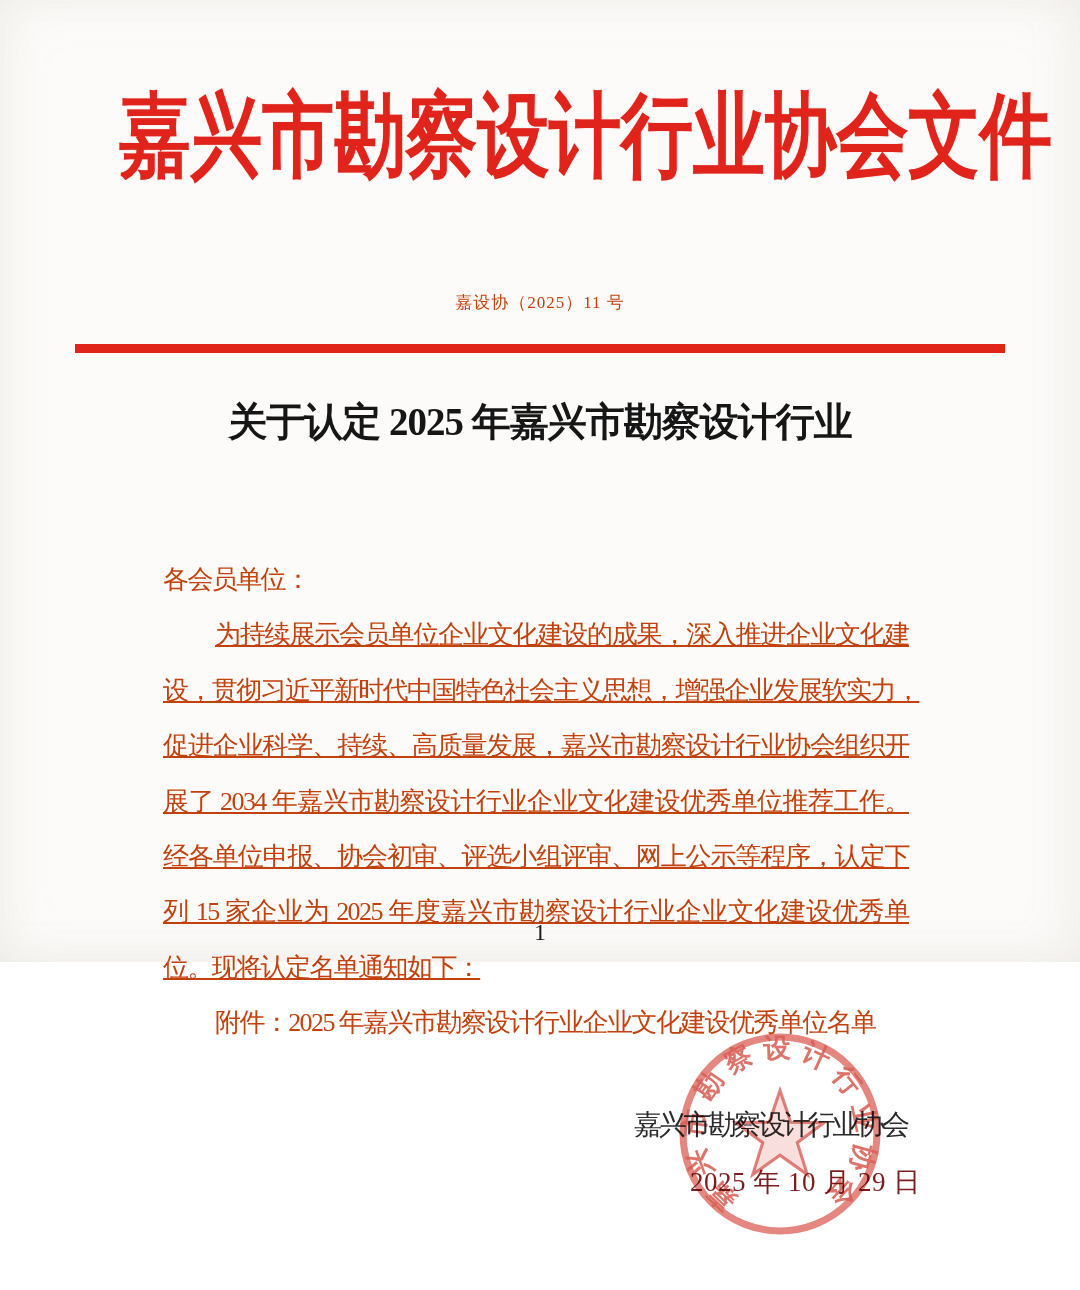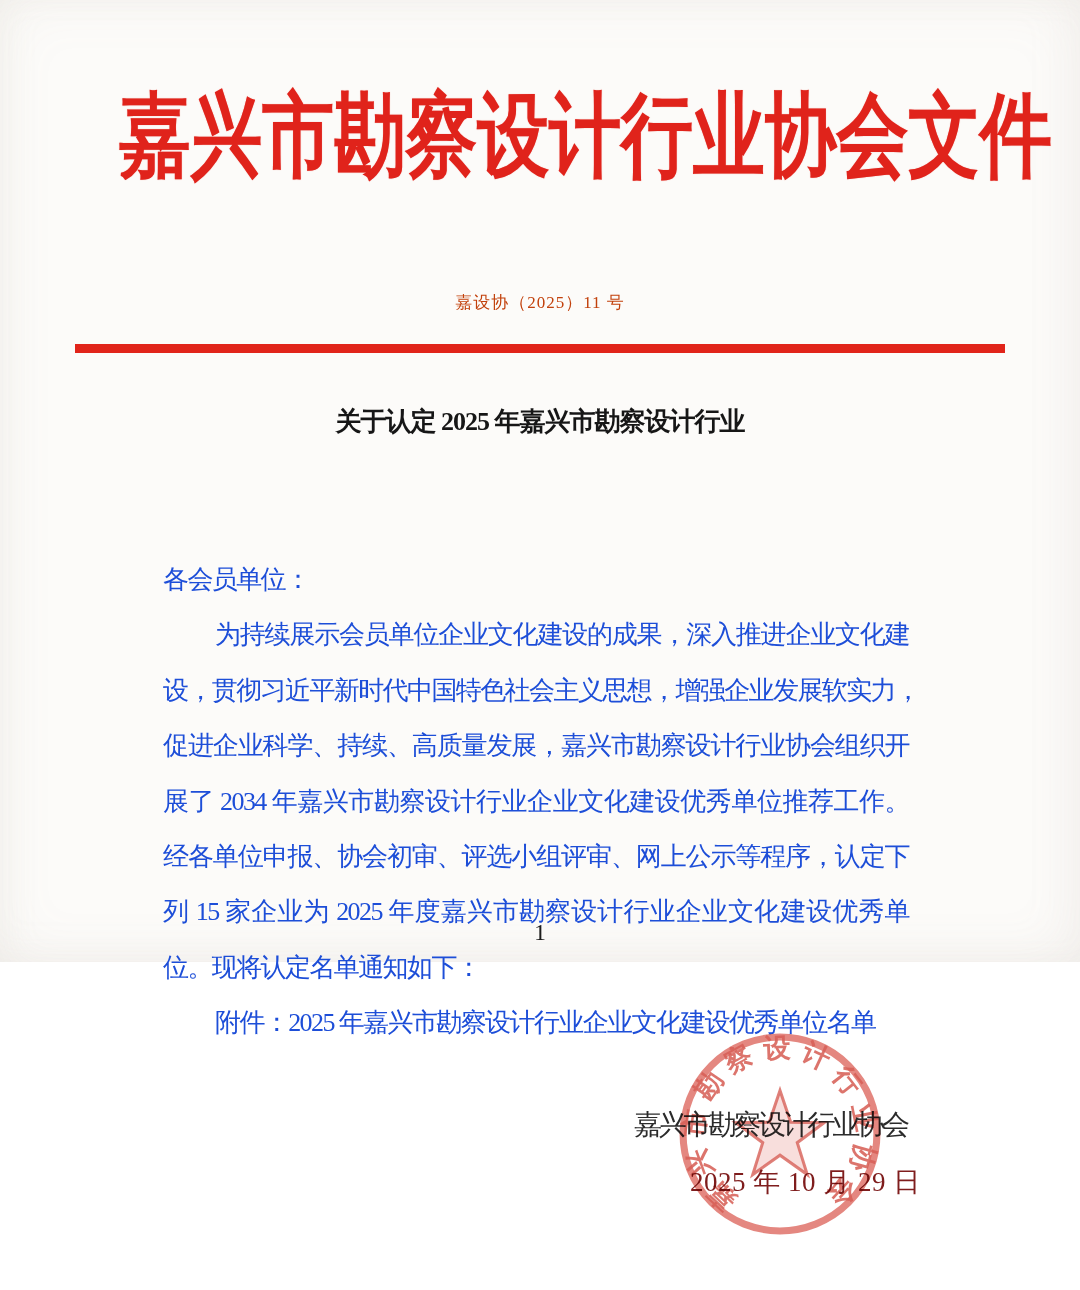--- a/index.html
+++ b/index.html
@@ -35,38 +35,39 @@
     color: #c2410c;
     letter-spacing: 1px;
   }
   .red-rule {
     position: absolute; top: 344px; left: 75px;
     width: 930px; height: 9px;
   }
   .notice-title {
     position: absolute; top: 394px; left: 0; width: 100%;
     text-align: center;
-    font-size: 26px; line-height: 56px;
+    font-size: 39px; line-height: 56px;
     font-weight: 700;
     color: #161616;
     letter-spacing: -1px;
   }
   .body-text {
     position: absolute; top: 552px; left: 163px; width: 746px;
     font-size: 26px; line-height: 55.4px;
     letter-spacing: -1.6px;
-    color: #1d4ed8;
+    color: #c2410c;
   }
   .salutation { line-height: 55.4px; }
   .para-line {
     display: block;
     line-height: 55.4px;
     text-align: justify;
     text-align-last: justify;
     white-space: nowrap;
+    text-decoration: underline;
   }
   .para-line:first-child { text-indent: 52px; }
   .para-line:last-child { text-align-last: left; white-space: normal; }
   .attachment-line {
     line-height: 55.4px;
     text-indent: 52px;
     white-space: nowrap;
   }
   .signature-org {
     position: absolute; top: 1108px; left: 634px;

